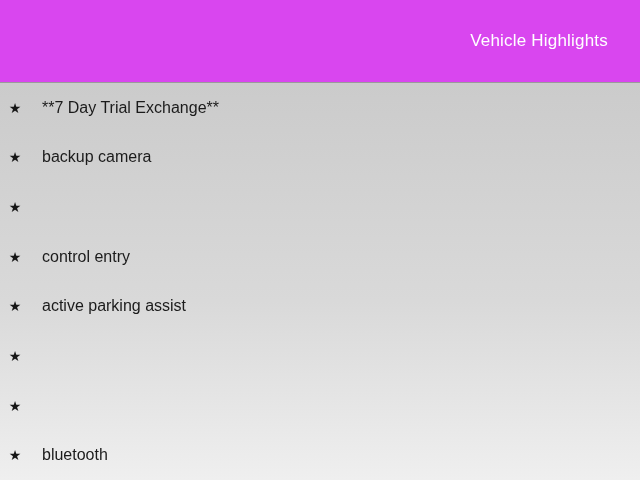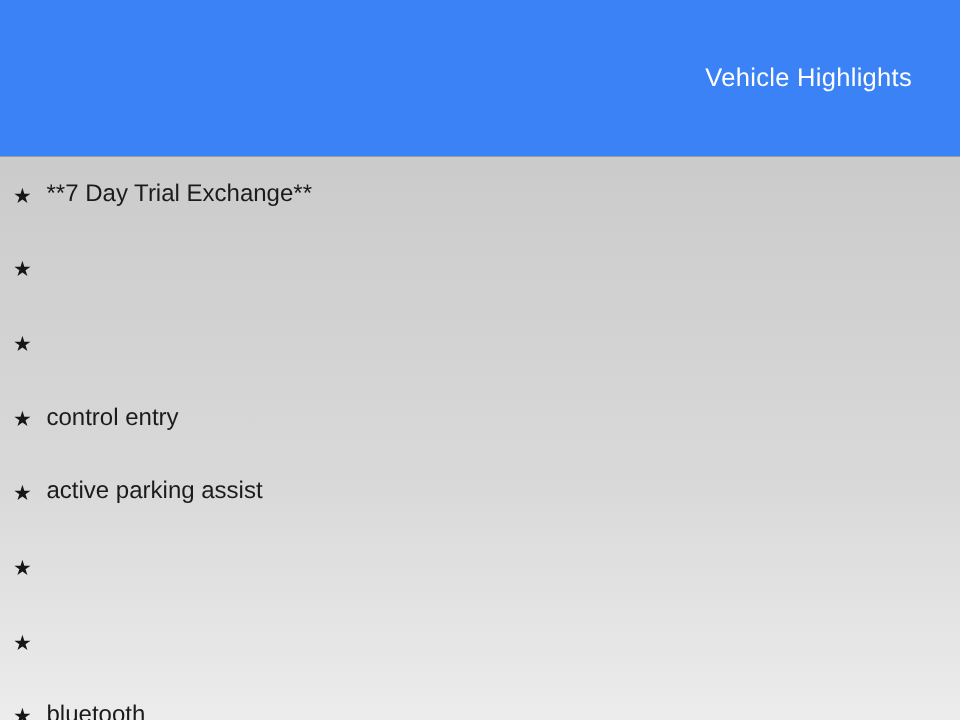--- a/index.html
+++ b/index.html
@@ -7,22 +7,22 @@
     padding: 0;
   }
   body {
     width: 640px;
     height: 480px;
     overflow: hidden;
     font-family: "Liberation Sans", "DejaVu Sans", sans-serif;
     background: #ffffff;
   }
   .header {
-    height: 104px;
-    background: #3b82f6;
+    height: 82px;
+    background: #d946ef;
     display: flex;
     align-items: center;
     justify-content: flex-end;
     padding-right: 32px;
     box-sizing: border-box;
   }
   .header-title {
     color: #ffffff;
     font-size: 17px;
     letter-spacing: 0.2px;
@@ -45,41 +45,42 @@
   }
   .star {
     font-size: 14px;
     color: #161616;
     line-height: 1;
     width: 14px;
     text-align: center;
     flex: 0 0 auto;
   }
   .label {
-    margin-left: 9px;
+    margin-left: 20px;
     font-size: 16px;
     color: #1b1b1b;
   }
 </style>
 </head>
 <body>
 
 <div class="header">
   <span class="header-title">Vehicle Highlights</span>
 </div>
 
 <div class="divider"></div>
 
 <div class="content">
   <div class="row">
     <span class="star">★</span>
     <span class="label">**7 Day Trial Exchange**</span>
   </div>
   <div class="row">
     <span class="star">★</span>
+    <span class="label">backup camera</span>
   </div>
   <div class="row">
     <span class="star">★</span>
   </div>
   <div class="row">
     <span class="star">★</span>
     <span class="label">control entry</span>
   </div>
   <div class="row">
     <span class="star">★</span>

